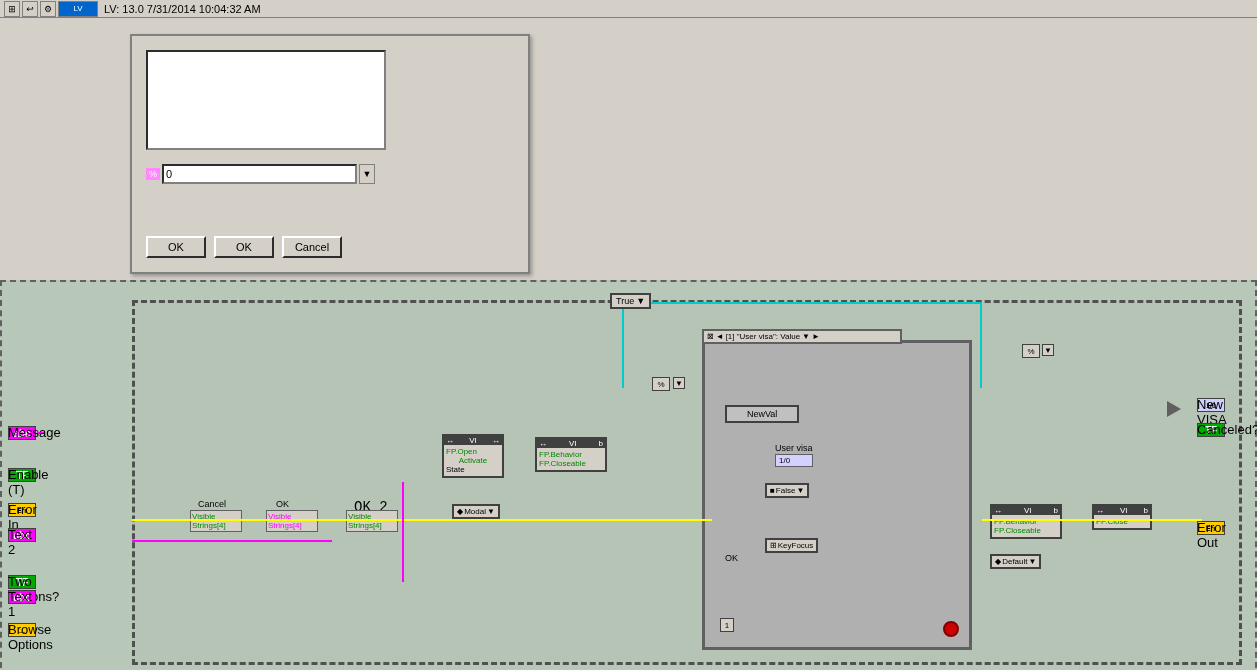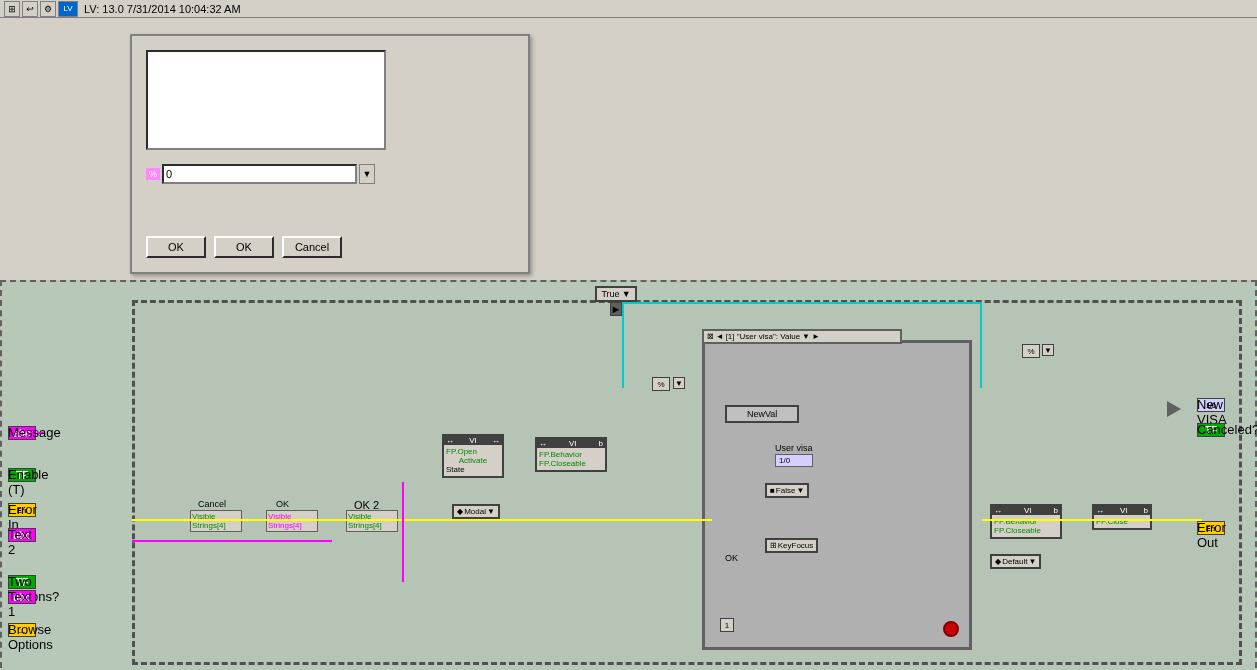--- a/index.html
+++ b/index.html
@@ -187,21 +187,21 @@
     }
   </style>
 </head>
 <body>
 
 <div class="title-bar">
   <div class="title-bar-icons">
     <div class="title-bar-icon">⊞</div>
     <div class="title-bar-icon">↩</div>
     <div class="title-bar-icon">⚙</div>
-    <div class="title-bar-icon" style="width:20px;height:16px;background:#0066cc;color:white;font-size:8px;display:flex;align-items:center;justify-content:center;">LV</div>
+    <div class="title-bar-icon" style="width:40px;height:16px;background:#0066cc;color:white;font-size:8px;display:flex;align-items:center;justify-content:center;">LV</div>
   </div>
   <span class="title-text">LV: 13.0 7/31/2014 10:04:32 AM</span>
 </div>
 
 <div class="main-area">
 
   <div class="dialog-box">
 
     <div class="dialog-preview"></div>
 
@@ -213,21 +213,21 @@
 
     <div class="dialog-buttons">
       <button class="dialog-btn">OK</button>
       <button class="dialog-btn">OK</button>
       <button class="dialog-btn">Cancel</button>
     </div>
   </div>
 
   <div class="bd-bg">
 
-    <div style="position:absolute; top:4px; left:608px; display:flex; align-items:center; gap:2px; z-index:10;flex-direction:column;">
+    <div style="position:absolute; top:12px; left:608px; display:flex; align-items:center; gap:2px; z-index:10;">
       <div style="width:12px;height:14px;background:#606060;border:1px solid #404040;display:flex;align-items:center;justify-content:center;">◄</div>
       <div class="case-selector">
         <span>True</span>
         <span>▼</span>
       </div>
       <div style="width:12px;height:14px;background:#606060;border:1px solid #404040;display:flex;align-items:center;justify-content:center;">►</div>
     </div>
 
     <div style="position:absolute; top:18px; left:130px; width:1110px; height:365px; border:3px dashed #505050; background:rgba(180,190,180,0.4);">
     </div>
@@ -320,21 +320,21 @@
       <div style="color:#008800;">Strings[4]</div>
     </div>
 
     <div style="position:absolute; top:217px; left:274px; font-size:9px;">OK</div>
 
     <div style="position:absolute; top:228px; left:264px; width:52px; border:1px solid #606060; background:#d4d0c8; padding:1px; font-size:8px;">
       <div style="color:#ff00ff;">Visible</div>
       <div style="color:#ff00ff;">Strings[4]</div>
     </div>
 
-    <div style="position:absolute; top:217px; left:352px; font-size:11px;">OK 2</div>
+    <div style="position:absolute; top:217px; left:352px; font-size:14px;font-family:Liberation Mono, monospace;">OK 2</div>
 
     <div style="position:absolute; top:228px; left:344px; width:52px; border:1px solid #606060; background:#d4d0c8; padding:1px; font-size:8px;">
       <div style="color:#008800;">Visible</div>
       <div style="color:#008800;">Strings[4]</div>
     </div>
 
     <div style="position:absolute; top:58px; left:700px; width:270px; height:310px; border:3px solid #606060; background:#b0b0b0;">
 
       <div style="position:absolute; top:-14px; left:-3px; background:#d4d0c8; border:2px solid #606060; font-size:8px; padding:1px 3px; display:flex;align-items:center;gap:2px; width:200px; z-index:5;">
         <span>⊠</span>

